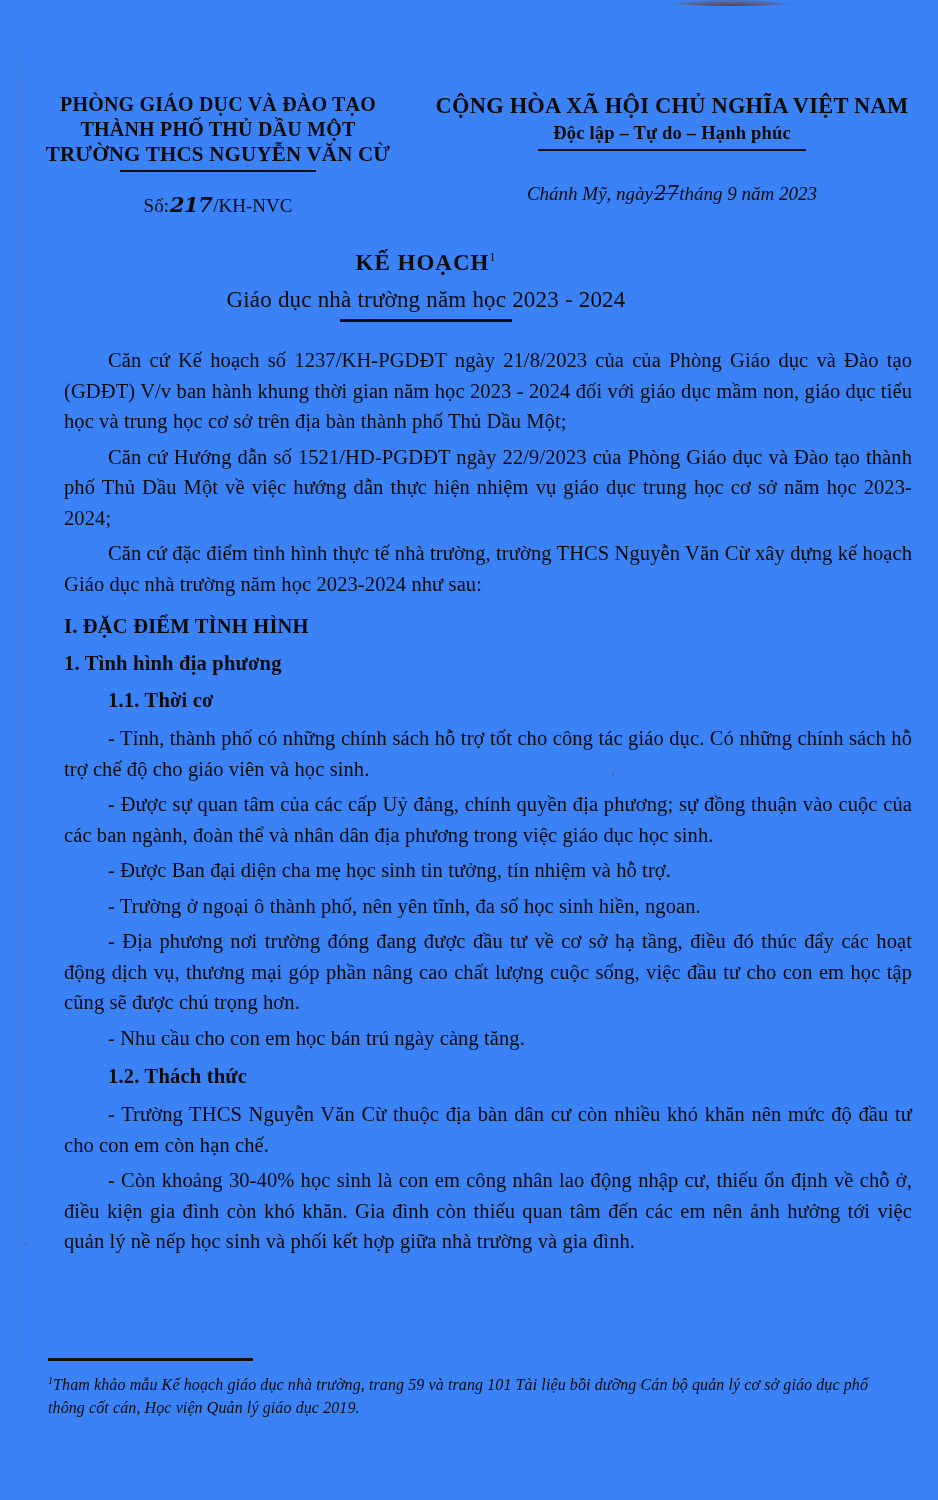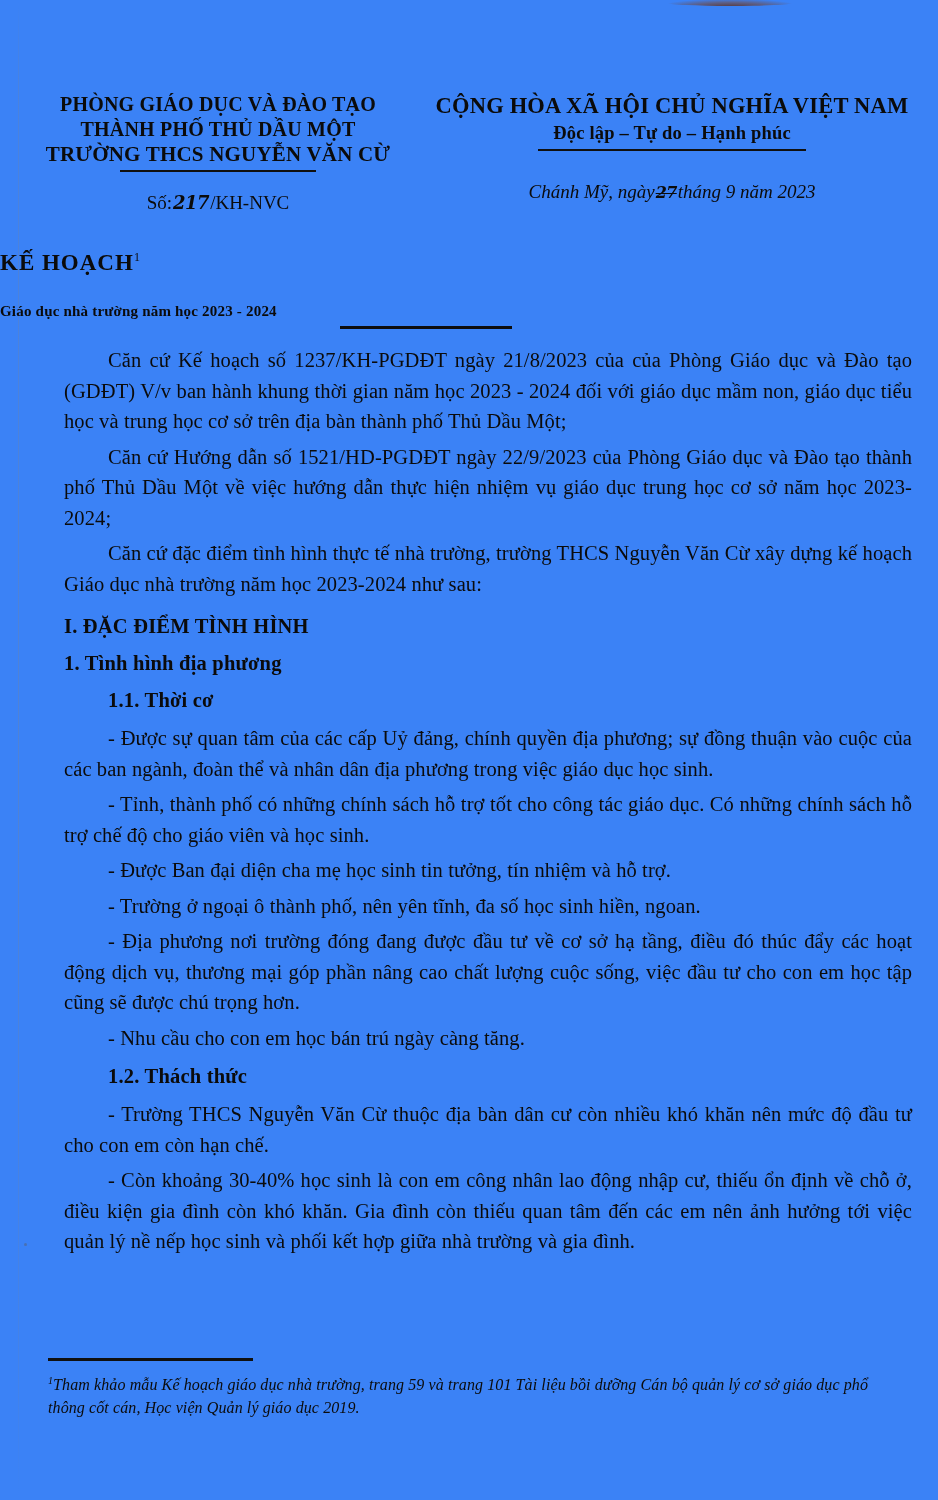--- a/index.html
+++ b/index.html
@@ -114,64 +114,65 @@
   .doc-number {
     margin-top: 20px;
     font-size: 19px;
     text-align: center;
     white-space: nowrap;
   }
   .doc-number .handw {
     font-family: "DejaVu Serif", serif;
     font-style: italic;
     font-weight: bold;
-    font-size: 18px;
+    font-size: 21px;
     letter-spacing: -0.5px;
     padding: 0 1px;
   }
 
   .place-date {
     margin-top: 30px;
     font-size: 19px;
     font-style: italic;
     text-align: center;
     white-space: nowrap;
   }
   .place-date .handw {
     font-family: "DejaVu Serif", serif;
     font-style: italic;
-    font-weight: bold;
-    font-size: 16px;
+    font-weight: normal;
+    font-size: 20px;
     letter-spacing: -0.6px;
     padding: 0 1px;
     text-decoration: line-through;
     text-decoration-thickness: 1px;
   }
 
   
   .title-block {
     position: absolute;
     left: 0;
     top: 250px;
     width: 852px;
+    text-align: center;
   }
   .title-main {
     font-weight: bold;
     font-size: 23px;
     letter-spacing: 1px;
   }
   .title-main sup {
     font-size: 12px;
     font-weight: normal;
     vertical-align: super;
   }
   .title-sub {
-    font-weight: bold;
-    font-size: 15px;
-    margin-top: 27px;
+    font-weight: normal;
+    font-size: 23px;
+    margin-top: 11px;
     letter-spacing: 0.2px;
   }
   .rule-title {
     width: 172px;
     height: 2.5px;
     background: #0d0d0d;
     margin: 6px auto 0 auto;
   }
 
   
@@ -293,22 +294,22 @@
     <p class="para">Căn cứ Kế hoạch số 1237/KH-PGDĐT ngày 21/8/2023 của của Phòng Giáo dục và Đào tạo (GDĐT) V/v ban hành khung thời gian năm học 2023 - 2024 đối với giáo dục mầm non, giáo dục tiểu học và trung học cơ sở trên địa bàn thành phố Thủ Dầu Một;</p>
     <p class="para">Căn cứ Hướng dẫn số 1521/HD-PGDĐT ngày 22/9/2023 của Phòng Giáo dục và Đào tạo thành phố Thủ Dầu Một về việc hướng dẫn thực hiện nhiệm vụ giáo dục trung học cơ sở năm học 2023-2024;</p>
     <p class="para">Căn cứ đặc điểm tình hình thực tế nhà trường, trường THCS Nguyễn Văn Cừ xây dựng kế hoạch Giáo dục nhà trường năm học 2023-2024 như sau:</p>
 
     <h2 class="h-roman">I. ĐẶC ĐIỂM TÌNH HÌNH</h2>
 
     <h3 class="h-num">1. Tình hình địa phương</h3>
 
     <h4 class="h-sub">1.1.  Thời cơ</h4>
 
+    <p class="para bullet">- Tỉnh, thành phố có những chính sách hỗ trợ tốt cho công tác giáo dục. Có những chính sách hỗ trợ chế độ cho giáo viên và học sinh.</p>
     <p class="para bullet">- Được sự quan tâm của các cấp Uỷ đảng, chính quyền địa phương; sự đồng thuận vào cuộc của các ban ngành, đoàn thể và nhân dân địa phương trong việc giáo dục học sinh.</p>
-    <p class="para bullet">- Tỉnh, thành phố có những chính sách hỗ trợ tốt cho công tác giáo dục. Có những chính sách hỗ trợ chế độ cho giáo viên và học sinh.</p>
     <p class="para bullet">- Được Ban đại diện cha mẹ học sinh tin tưởng, tín nhiệm và hỗ trợ.</p>
     <p class="para bullet">- Trường ở ngoại ô thành phố, nên yên tĩnh, đa số học sinh hiền, ngoan.</p>
     <p class="para bullet">- Địa phương nơi trường đóng đang được đầu tư về cơ sở hạ tầng, điều đó thúc đẩy các hoạt động dịch vụ, thương mại góp phần nâng cao chất lượng cuộc sống, việc đầu tư cho con em học tập cũng sẽ được chú trọng hơn.</p>
     <p class="para bullet">- Nhu cầu cho con em học bán trú ngày càng tăng.</p>
 
     <h4 class="h-sub">1.2. Thách thức</h4>
 
     <p class="para bullet">- Trường THCS Nguyễn Văn Cừ thuộc địa bàn dân cư còn nhiều khó khăn nên mức độ đầu tư cho con em còn hạn chế.</p>
     <p class="para bullet">- Còn khoảng 30-40% học sinh là con em công nhân lao động nhập cư, thiếu ổn định về chỗ ở, điều kiện gia đình còn khó khăn. Gia đình còn thiếu quan tâm đến các em nên ảnh hưởng tới việc quản lý nề nếp học sinh và phối kết hợp giữa nhà trường và gia đình.</p>
   </div>

